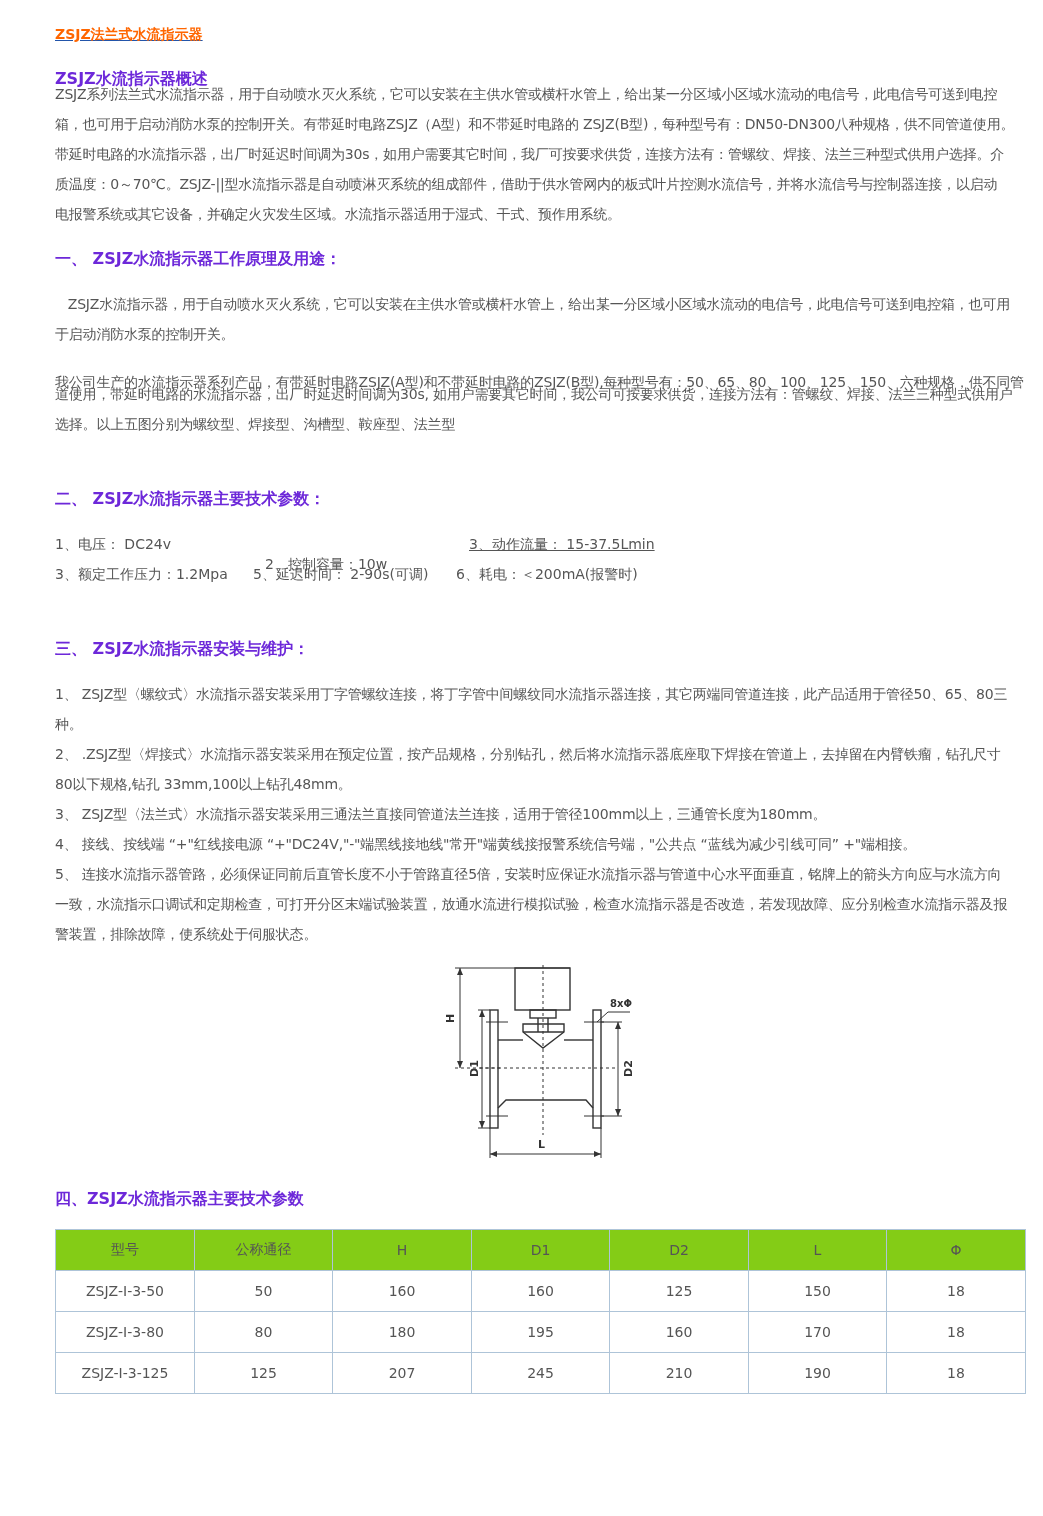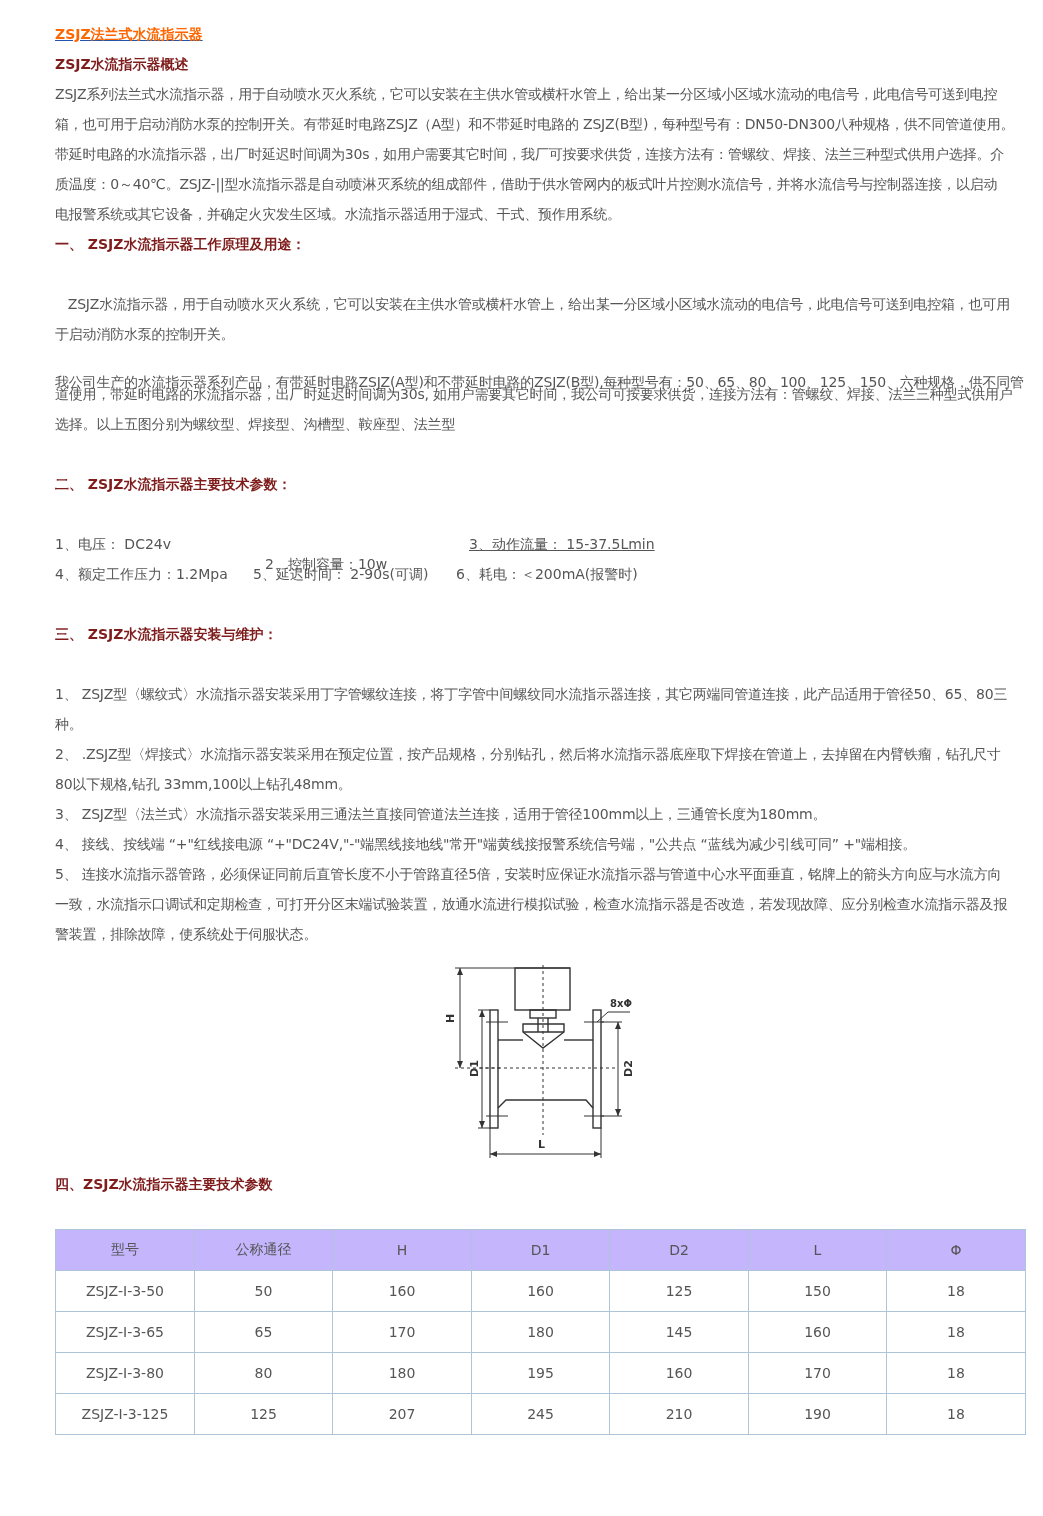--- a/index.html
+++ b/index.html
@@ -23,22 +23,23 @@
     }
     .title-link {
       font-weight: bold;
       color: #ff6600;
       text-decoration: underline;
       text-decoration-color: #2255aa;
       font-size: 14px;
     }
     .orange-heading {
       font-weight: bold;
-      color: #7f1d1d;
-      font-size: 14px;
+      color: #6d28d9;
+      font-size: 16px;
+      margin-top: 15px;
     }
     .para-line {
       color: #555555;
       font-size: 14px;
       letter-spacing: -0.2px;
     }
     .param {
       color: #555555;
       font-size: 14px;
     }
@@ -63,57 +64,57 @@
     }
     .spec-table th,
     .spec-table td {
       border: 1px solid #aec4d8;
       text-align: center;
       height: 40px;
       padding: 0;
       font-weight: normal;
     }
     .spec-table th {
-      background: #c4b5fd;
+      background: #84cc16;
       color: #555555;
     }
     .spec-table tr.last td {
       border-bottom: none;
     }
   </style>
 </head>
 <body>
 
 <a class="abs title-link" style="left:55px; top:24px;">ZSJZ法兰式水流指示器</a>
 
 <div class="abs orange-heading" style="left:55px; top:54px;">ZSJZ水流指示器概述</div>
 
 <div>
   <div class="abs para-line" style="left:55px; top:84px;">ZSJZ系列法兰式水流指示器，用于自动喷水灭火系统，它可以安装在主供水管或横杆水管上，给出某一分区域小区域水流动的电信号，此电信号可送到电控</div>
   <div class="abs para-line" style="left:55px; top:114px;">箱，也可用于启动消防水泵的控制开关。有带延时电路ZSJZ（A型）和不带延时电路的 ZSJZ(B型)，每种型号有：DN50-DN300八种规格，供不同管道使用。</div>
   <div class="abs para-line" style="left:55px; top:144px;">带延时电路的水流指示器，出厂时延迟时间调为30s，如用户需要其它时间，我厂可按要求供货，连接方法有：管螺纹、焊接、法兰三种型式供用户选择。介</div>
-  <div class="abs para-line" style="left:55px; top:174px;">质温度：0～40℃。ZSJZ-||型水流指示器是自动喷淋灭系统的组成部件，借助于供水管网内的板式叶片控测水流信号，并将水流信号与控制器连接，以启动</div>
+  <div class="abs para-line" style="left:55px; top:174px;">质温度：0～70℃。ZSJZ-||型水流指示器是自动喷淋灭系统的组成部件，借助于供水管网内的板式叶片控测水流信号，并将水流信号与控制器连接，以启动</div>
   <div class="abs para-line" style="left:55px; top:204px;text-align:center;">电报警系统或其它设备，并确定火灾发生区域。水流指示器适用于湿式、干式、预作用系统。</div>
 </div>
 
 <div class="abs orange-heading" style="left:55px; top:234px;">一、 ZSJZ水流指示器工作原理及用途：</div>
 <div>
   <div class="abs para-line" style="left:55px; top:294px; white-space:pre;">   ZSJZ水流指示器，用于自动喷水灭火系统，它可以安装在主供水管或横杆水管上，给出某一分区域小区域水流动的电信号，此电信号可送到电控箱，也可用</div>
   <div class="abs para-line" style="left:55px; top:324px;">于启动消防水泵的控制开关。</div>
   <div class="abs para-line" style="left:55px; top:372px;">我公司生产的水流指示器系列产品，有带延时电路ZSJZ(A型)和不带延时电路的ZSJZ(B型),每种型号有：50、65、80、100、125、150、六种规格，供不同管</div>
   <div class="abs para-line" style="left:55px; top:384px;">道使用，带延时电路的水流指示器，出厂时延迟时间调为30s, 如用户需要其它时间，我公司可按要求供货，连接方法有：管螺纹、焊接、法兰三种型式供用户</div>
   <div class="abs para-line" style="left:55px; top:414px;">选择。以上五图分别为螺纹型、焊接型、沟槽型、鞍座型、法兰型</div>
 </div>
 
 <div class="abs orange-heading" style="left:55px; top:474px;">二、 ZSJZ水流指示器主要技术参数：</div>
 <div>
   <div class="abs param" style="left:55px;  top:534px;">1、电压： DC24v</div>
   <div class="abs param" style="left:265px; top:554px;">2、控制容量：10w</div>
   <div class="abs param" style="left:469px; top:534px;text-decoration:underline;">3、动作流量： 15-37.5Lmin</div>
-  <div class="abs param" style="left:55px;  top:564px;">4、额定工作压力：1.2Mpa</div>
+  <div class="abs param" style="left:55px;  top:564px;">3、额定工作压力：1.2Mpa</div>
   <div class="abs param" style="left:253px; top:564px;">5、延迟时间： 2-90s(可调)</div>
   <div class="abs param" style="left:456px; top:564px;">6、耗电：＜200mA(报警时)</div>
 </div>
 
 <div class="abs orange-heading" style="left:55px; top:624px;">三、 ZSJZ水流指示器安装与维护：</div>
 <div>
   <div class="abs para-line" style="left:55px; top:684px;">1、 ZSJZ型〈螺纹式〉水流指示器安装采用丁字管螺纹连接，将丁字管中间螺纹同水流指示器连接，其它两端同管道连接，此产品适用于管径50、65、80三</div>
   <div class="abs para-line" style="left:55px; top:714px;">种。</div>
   <div class="abs para-line" style="left:55px; top:744px;">2、 .ZSJZ型〈焊接式〉水流指示器安装采用在预定位置，按产品规格，分别钻孔，然后将水流指示器底座取下焊接在管道上，去掉留在内臂铁瘤，钻孔尺寸</div>
   <div class="abs para-line" style="left:55px; top:774px;">80以下规格,钻孔 33mm,100以上钻孔48mm。</div>
@@ -217,29 +218,20 @@
     <tr>
       <td>ZSJZ-I-3-50</td>
       <td>50</td>
       <td>160</td>
       <td>160</td>
       <td>125</td>
       <td>150</td>
       <td>18</td>
     </tr>
     <tr>
-      <td>ZSJZ-I-3-65</td>
-      <td>65</td>
-      <td>170</td>
-      <td>180</td>
-      <td>145</td>
-      <td>160</td>
-      <td>18</td>
-    </tr>
-    <tr>
       <td>ZSJZ-I-3-80</td>
       <td>80</td>
       <td>180</td>
       <td>195</td>
       <td>160</td>
       <td>170</td>
       <td>18</td>
     </tr>
     <tr>
       <td>ZSJZ-I-3-125</td>

